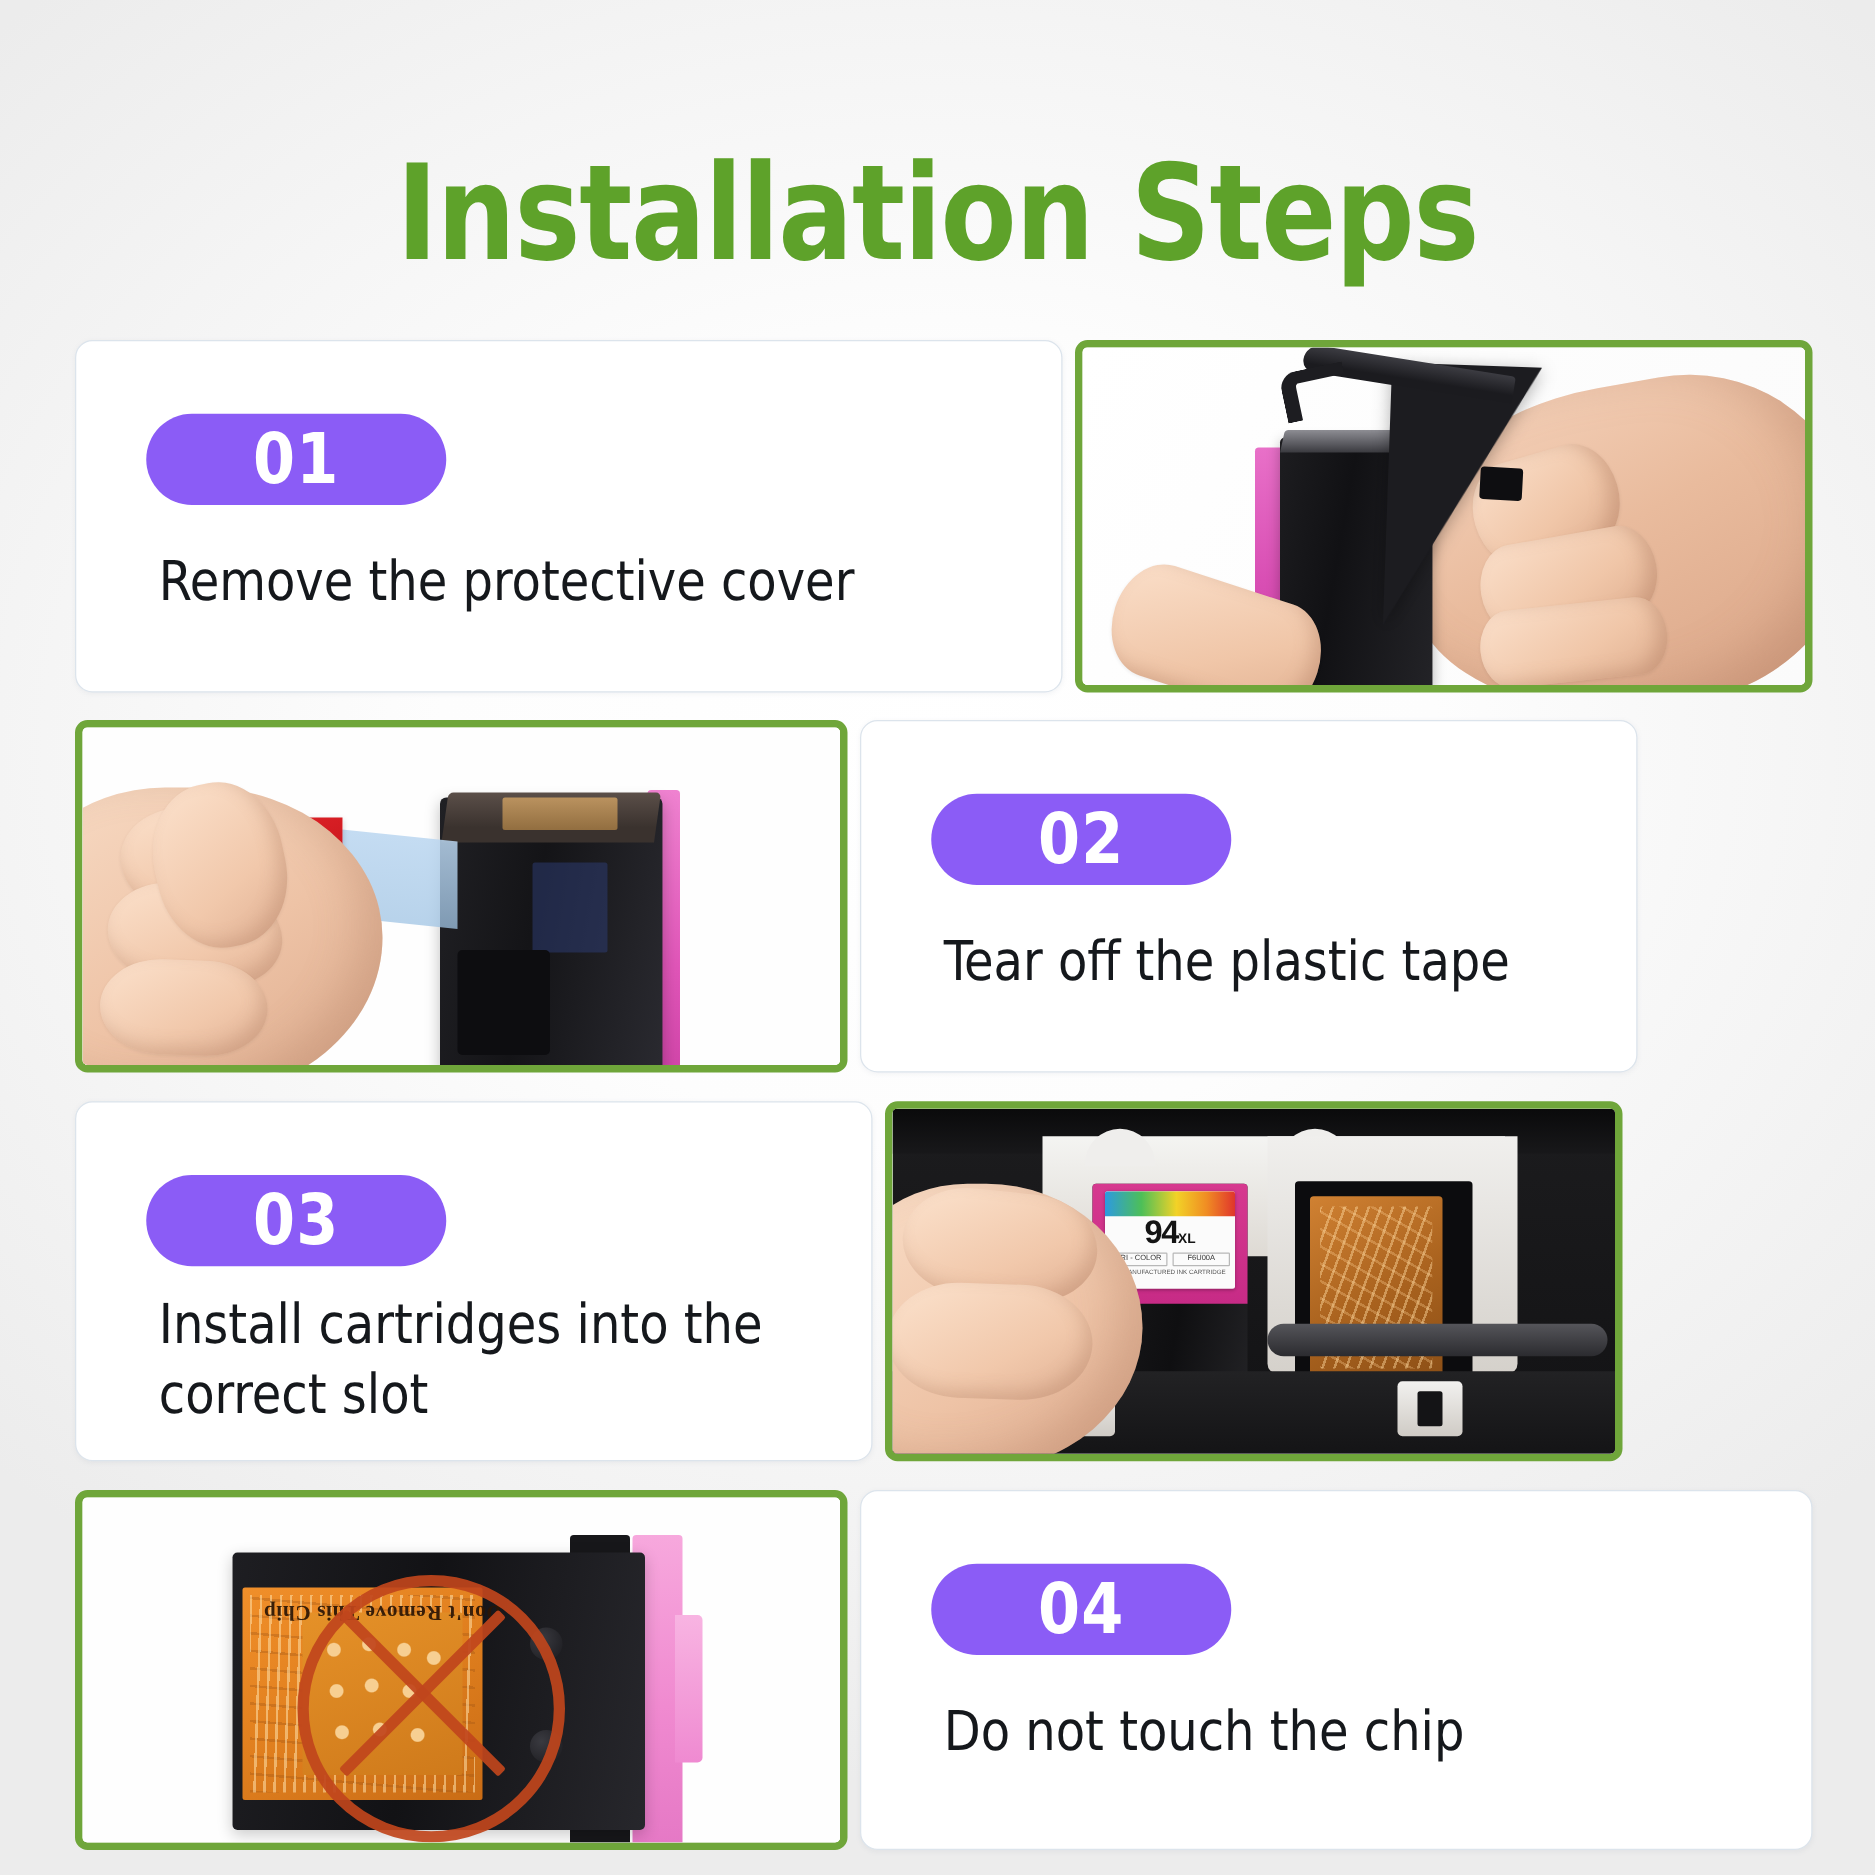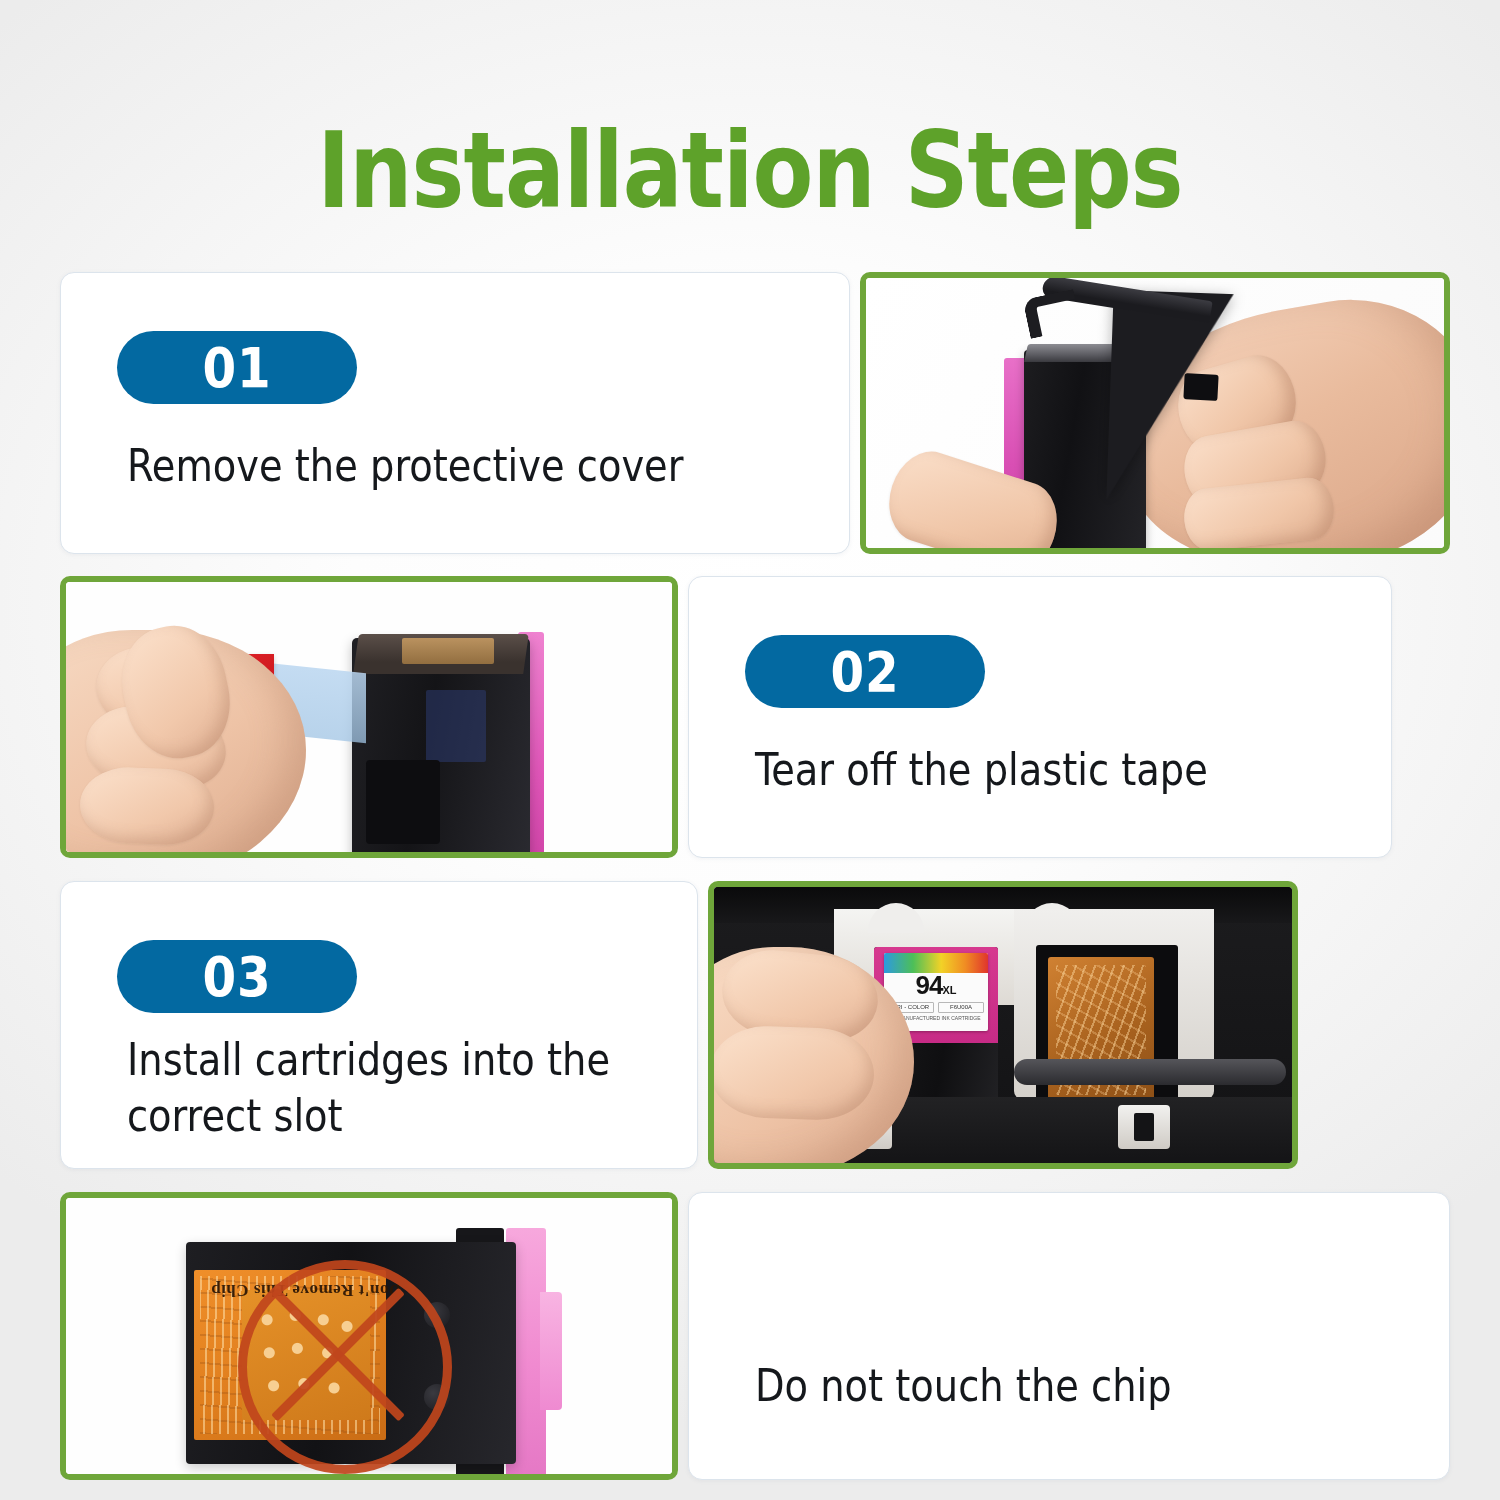--- a/index.html
+++ b/index.html
@@ -62,21 +62,21 @@
     position: relative;
     overflow: hidden;
   }
   .badge {
     position: absolute;
     left: 56px;
     top: 58px;
     width: 240px;
     height: 73px;
     border-radius: 37px;
-    background: #0369a1;
+    background: #8b5cf6;
     display: flex;
     align-items: center;
     justify-content: center;
   }
   .badge-num {
     font-family: "Liberation Sans Narrow", "DejaVu Sans Condensed", "Liberation Sans", sans-serif;
     font-weight: 700;
     font-size: 56px;
     color: #ffffff;
     letter-spacing: 1px;
@@ -114,21 +114,21 @@
     background: #ffffff;
   }
 
   
   .row-1 .text-card { width: 790px; }
   .row-1 .spacer    { width: 10px; }
   .row-1 .img-frame { width: 590px; }
 
   .row-2 .img-frame { width: 618px; }
   .row-2 .spacer    { width: 10px; }
-  .row-2 .text-card { width: 704px; }
+  .row-2 .text-card { width: 622px; }
 
   .row-3 .text-card { width: 638px; }
   .row-3 .spacer    { width: 10px; }
   .row-3 .img-frame { width: 590px; }
 
   .row-4 .img-frame { width: 618px; }
   .row-4 .spacer    { width: 10px; }
   .row-4 .text-card { width: 762px; }
 
   
@@ -571,17 +571,20 @@
         <div class="p4-dot2"></div>
         <div class="p4-noentry"></div>
         <div class="p4-slash1"></div>
         <div class="p4-slash2"></div>
       </div>
     </div>
 
     <div class="spacer"></div>
 
     <div class="text-card">
+      <div class="badge">
+        <span class="badge-num">04</span>
+      </div>
       <div class="step-text">Do not touch the chip</div>
     </div>
   </div>
 
 </div>
 
 </body></html>

